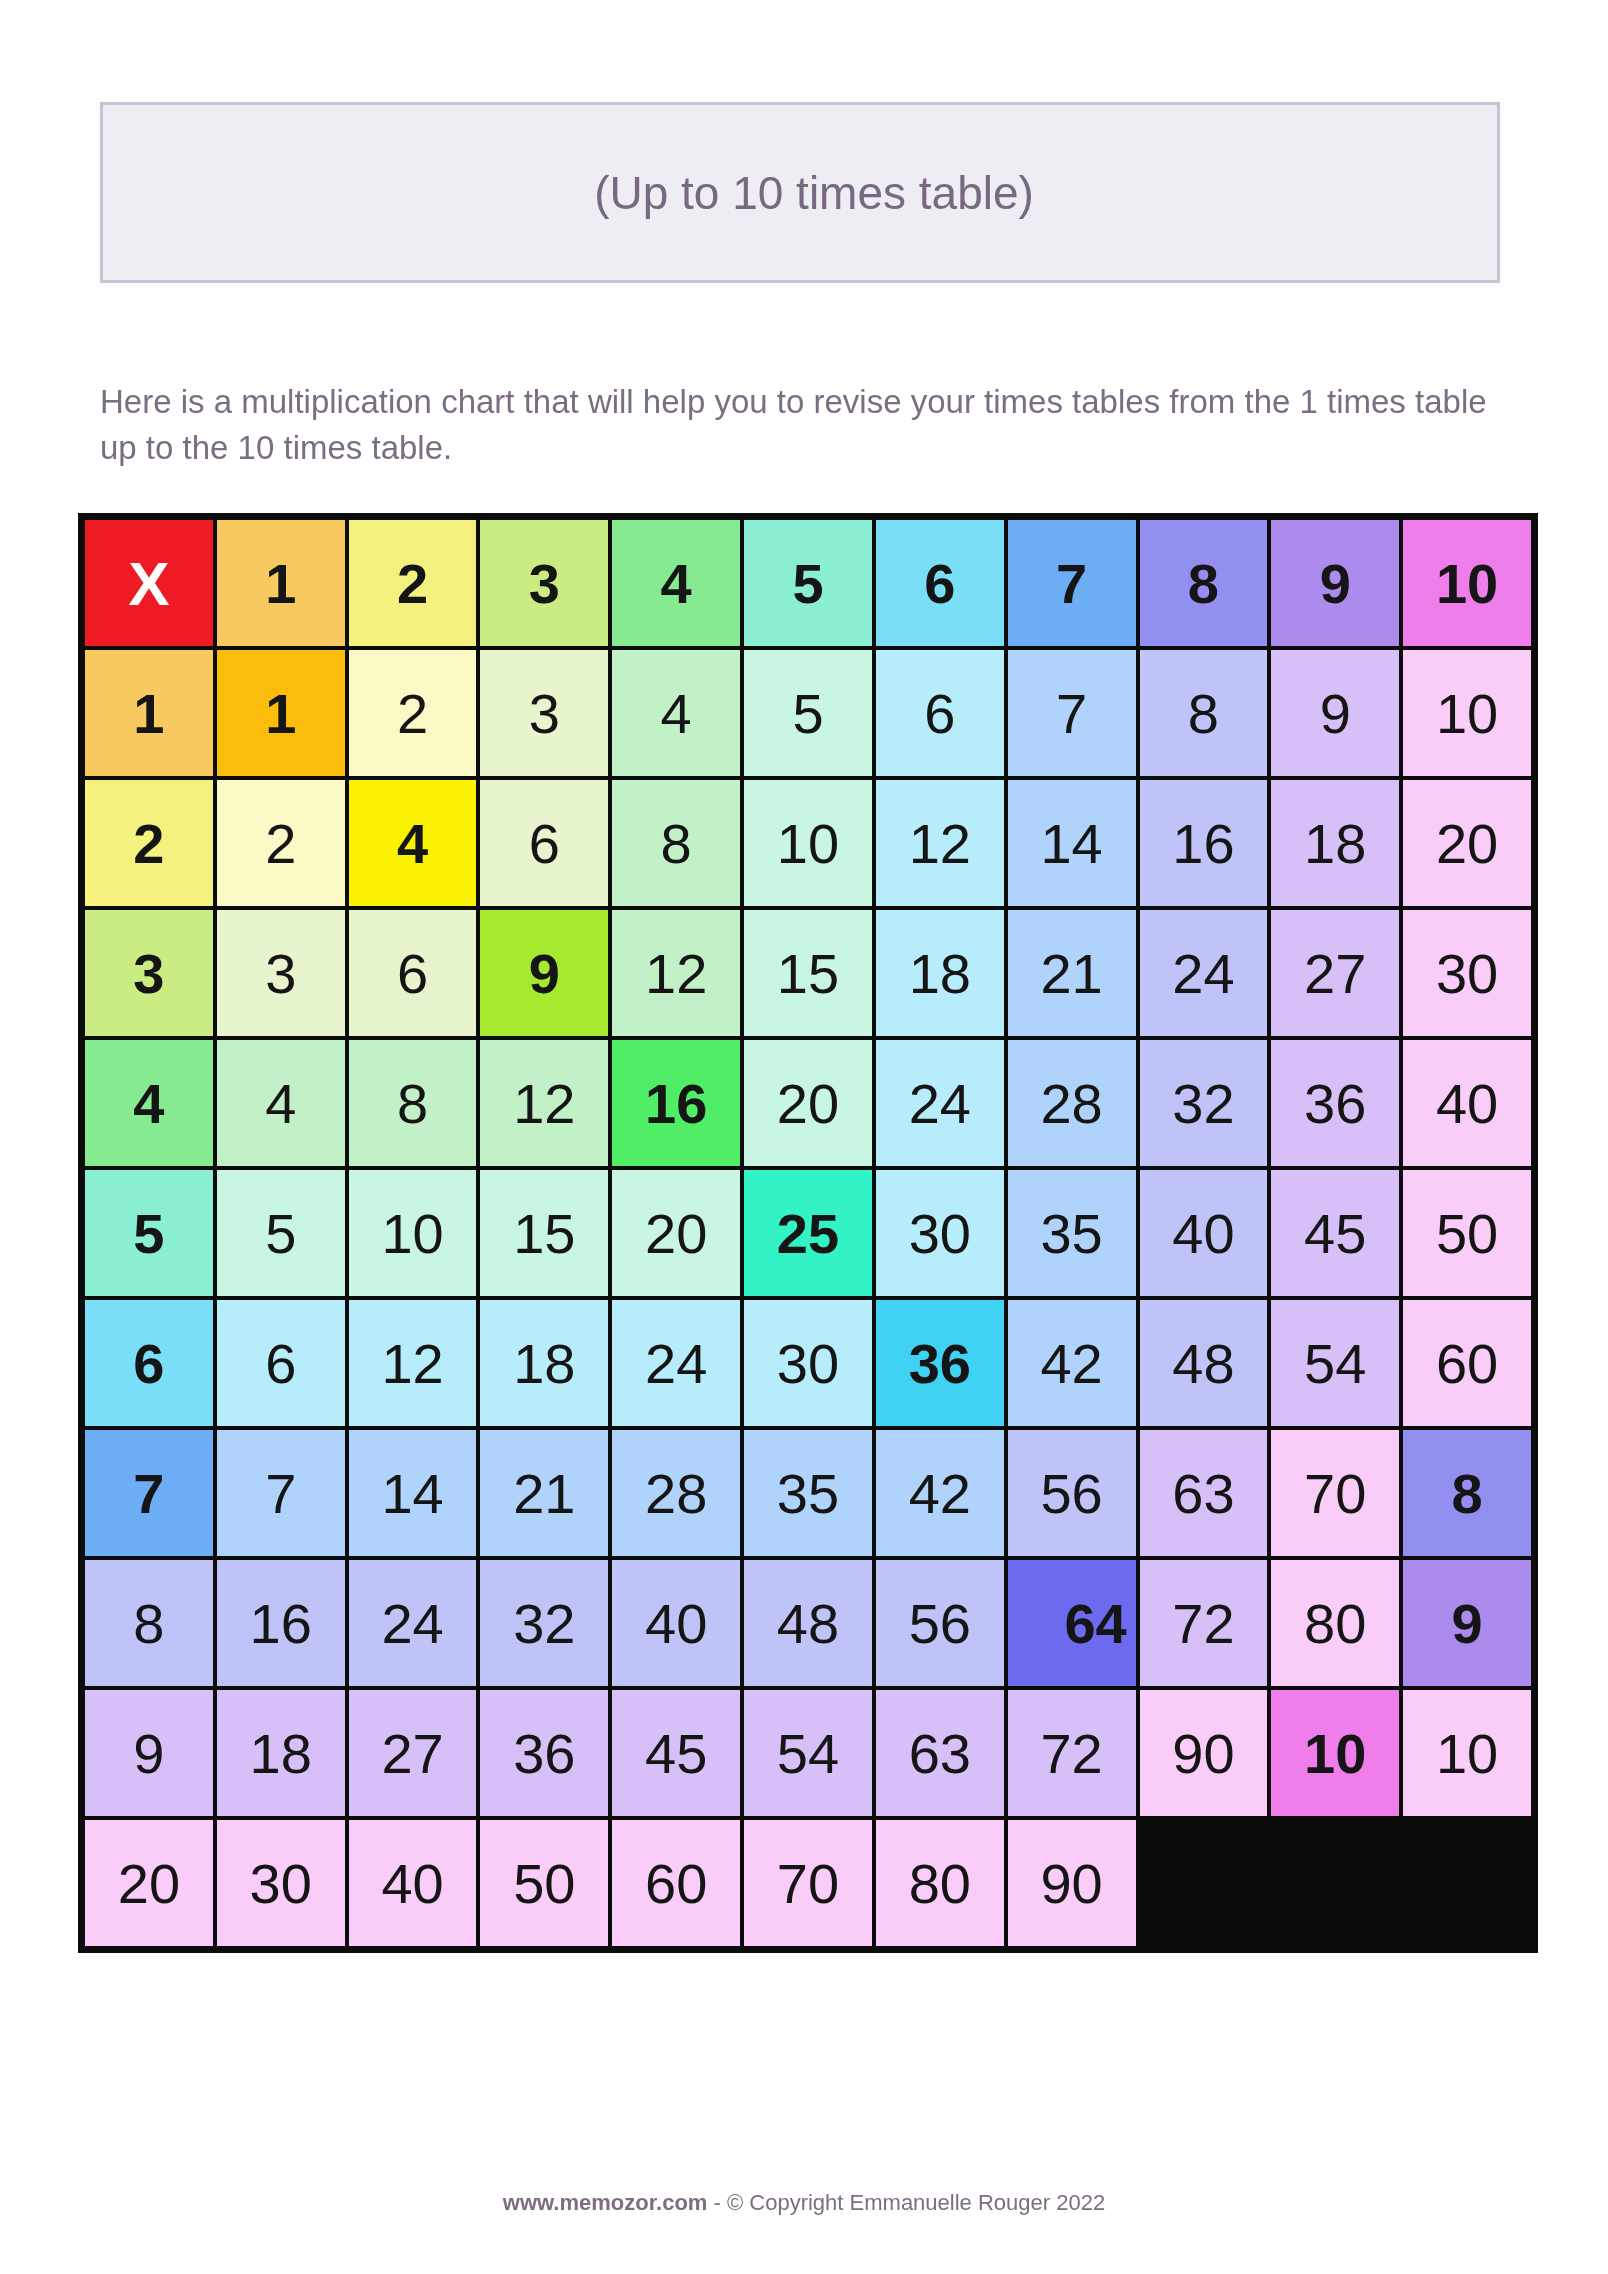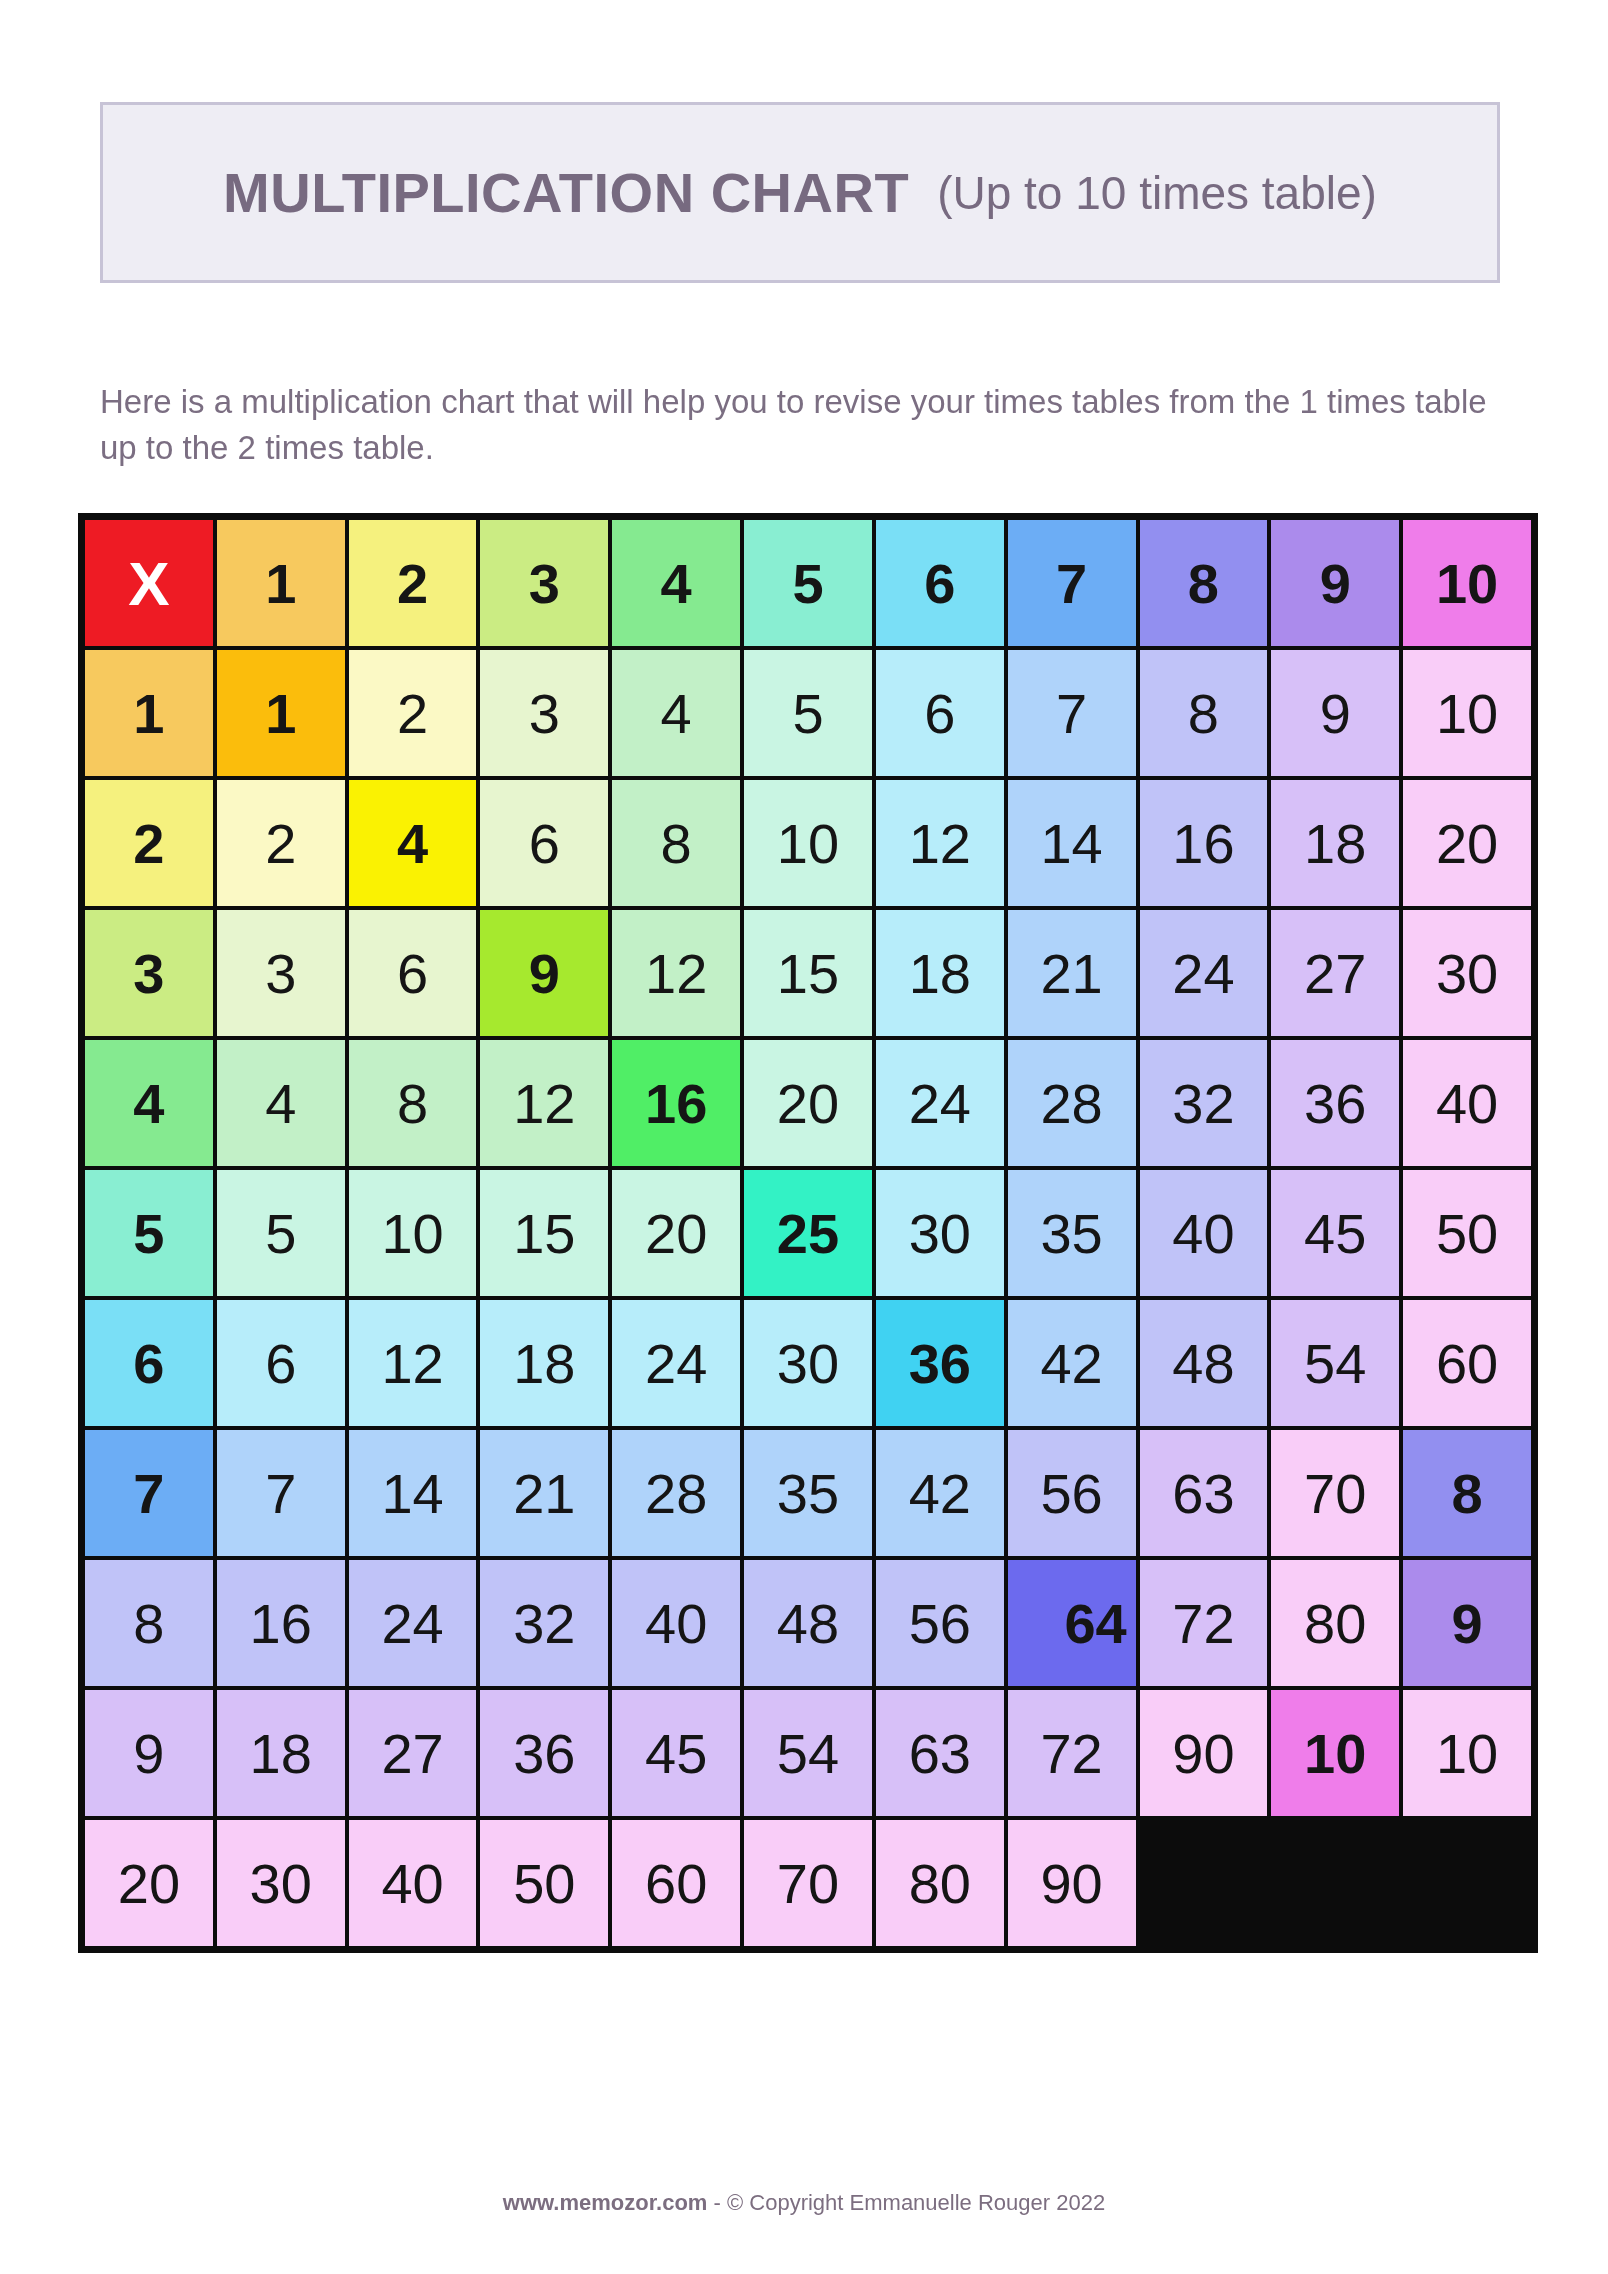--- a/index.html
+++ b/index.html
@@ -55,25 +55,24 @@
     position:absolute; left:0; top:2190px; width:100%;
     text-align:center;
     font-size:22px; color:#7c6e80;
   }
   .footer .site { font-weight:700; }
 </style>
 </head>
 <body>
 
 <div class="title-box">
-  <span class="title-main">MULTIPLICATION CHART</span>
   <span class="title-suffix">(Up to 10 times table)</span>
 </div>
 
-<p class="intro">Here is a multiplication chart that will help you to revise your times tables from the 1 times table up to the 2 times table.</p>
+<p class="intro">Here is a multiplication chart that will help you to revise your times tables from the 1 times table up to the 10 times table.</p>
 
 <div class="mult-grid">
     <div class="cell hdr xcell" style="background: rgb(238, 27, 36);">X</div>
     <div class="cell hdr" style="background: rgb(247, 201, 94);">1</div>
     <div class="cell hdr" style="background: rgb(245, 241, 126);">2</div>
     <div class="cell hdr" style="background: rgb(203, 236, 131);">3</div>
     <div class="cell hdr" style="background: rgb(133, 234, 144);">4</div>
     <div class="cell hdr" style="background: rgb(137, 238, 210);">5</div>
     <div class="cell hdr" style="background: rgb(122, 223, 246);">6</div>
     <div class="cell hdr" style="background: rgb(108, 173, 245);">7</div>

